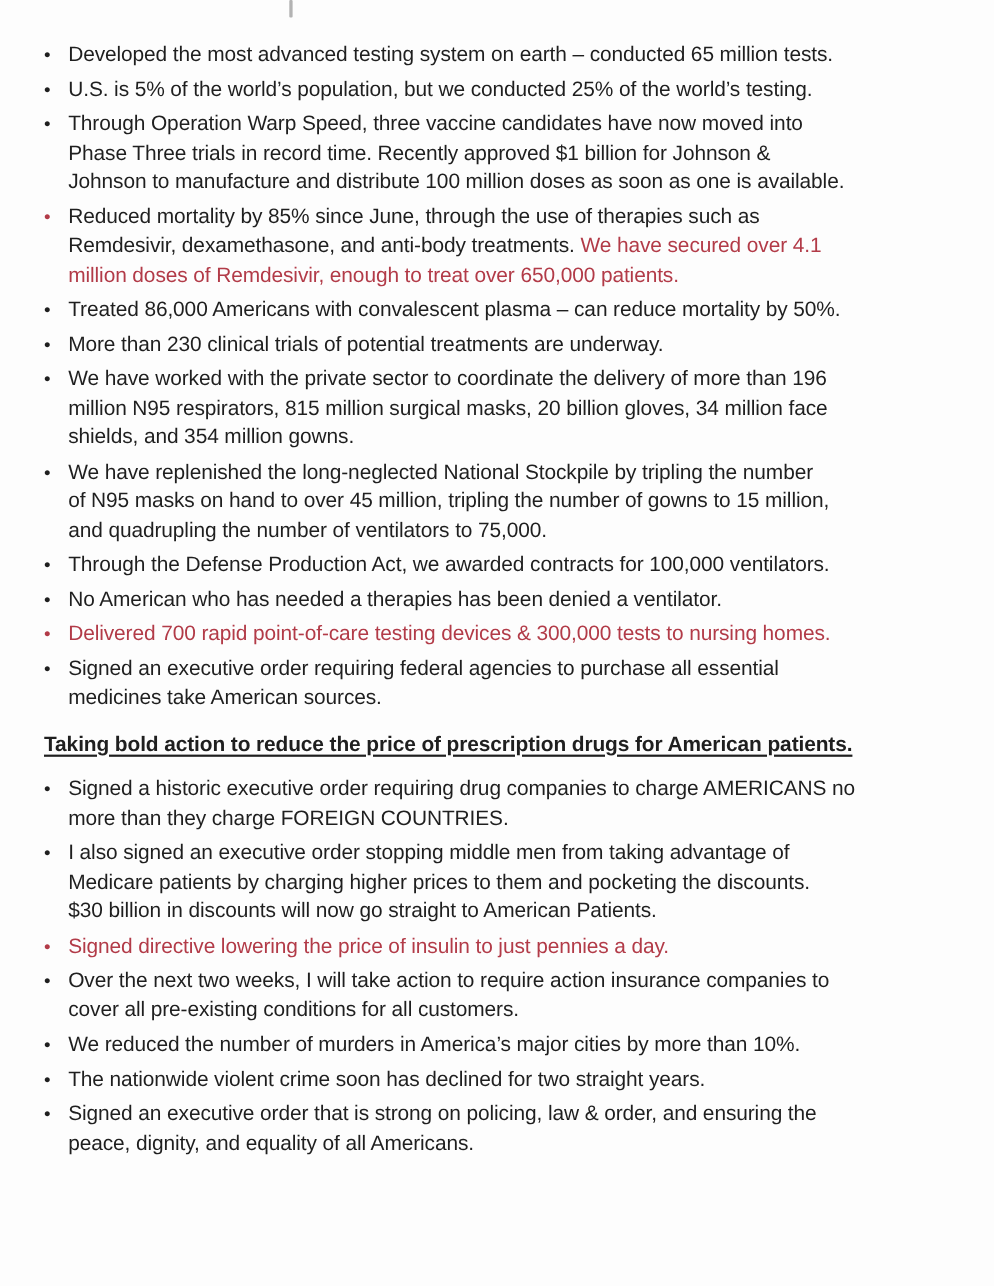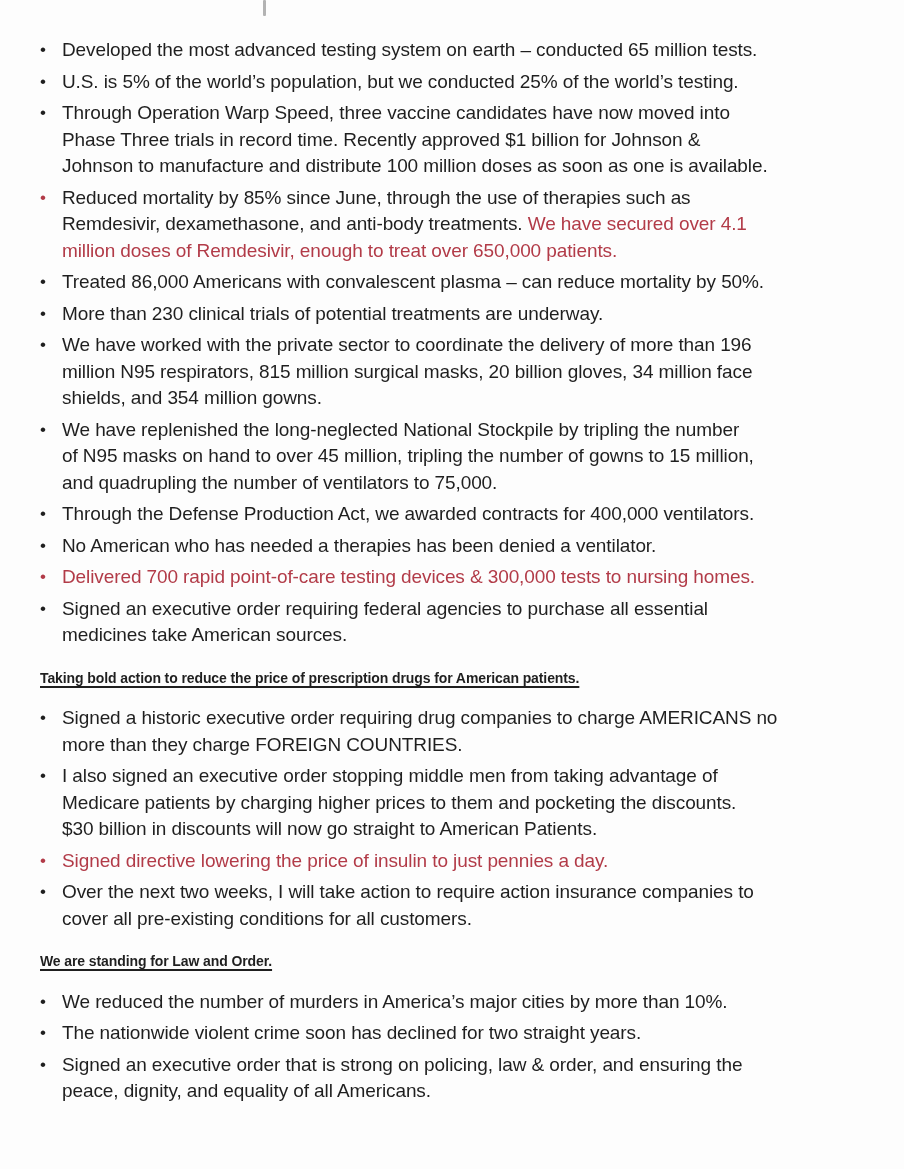--- a/index.html
+++ b/index.html
@@ -49,21 +49,21 @@
     line-height: 26.5px;
   }
   .marker.red { color: var(--red); }
   .content {
     flex: 1;
     white-space: pre-wrap;
   }
   .seg-ink { color: var(--ink); }
   .seg-red { color: var(--red); text-align: right; }
   .heading {
-    font-size: 14px;
+    font-size: 19px;
     font-weight: 700;
     line-height: 26.5px;
     letter-spacing: -0.1px;
     color: var(--ink);
     text-decoration: underline;
     text-decoration-thickness: 2px;
     text-underline-offset: 3px;
     margin: 16px 0 14px 0;
   }
 </style>
@@ -109,21 +109,21 @@
 shields, and 354 million gowns.</span></span>
         </li>
         <li>
           <span class="marker">•</span>
           <span class="content"><span class="seg-ink">We have replenished the long-neglected National Stockpile by tripling the number
 of N95 masks on hand to over 45 million, tripling the number of gowns to 15 million,
 and quadrupling the number of ventilators to 75,000.</span></span>
         </li>
         <li>
           <span class="marker">•</span>
-          <span class="content"><span class="seg-ink">Through the Defense Production Act, we awarded contracts for 400,000 ventilators.</span></span>
+          <span class="content"><span class="seg-ink">Through the Defense Production Act, we awarded contracts for 100,000 ventilators.</span></span>
         </li>
         <li>
           <span class="marker">•</span>
           <span class="content"><span class="seg-ink">No American who has needed a therapies has been denied a ventilator.</span></span>
         </li>
         <li>
           <span class="marker red">•</span>
           <span class="content"><span class="seg-red">Delivered 700 rapid point-of-care testing devices &amp; 300,000 tests to nursing homes.</span></span>
         </li>
         <li>
@@ -148,21 +148,20 @@
         <li>
           <span class="marker red">•</span>
           <span class="content"><span class="seg-red">Signed directive lowering the price of insulin to just pennies a day.</span></span>
         </li>
         <li>
           <span class="marker">•</span>
           <span class="content"><span class="seg-ink">Over the next two weeks, I will take action to require action insurance companies to
 cover all pre-existing conditions for all customers.</span></span>
         </li>
       </ul>
-      <h2 class="heading">We are standing for Law and Order.</h2>
       <ul class="bullets">
         <li>
           <span class="marker">•</span>
           <span class="content"><span class="seg-ink">We reduced the number of murders in America’s major cities by more than 10%.</span></span>
         </li>
         <li>
           <span class="marker">•</span>
           <span class="content"><span class="seg-ink">The nationwide violent crime soon has declined for two straight years.</span></span>
         </li>
         <li>

